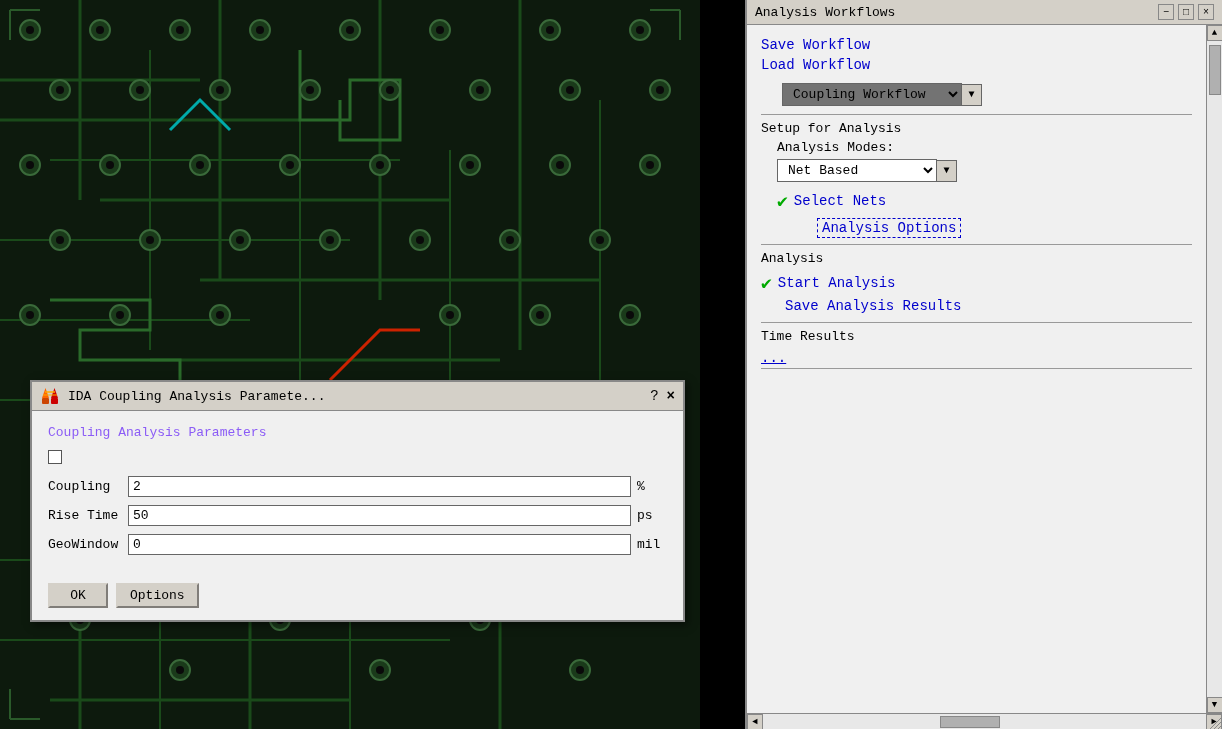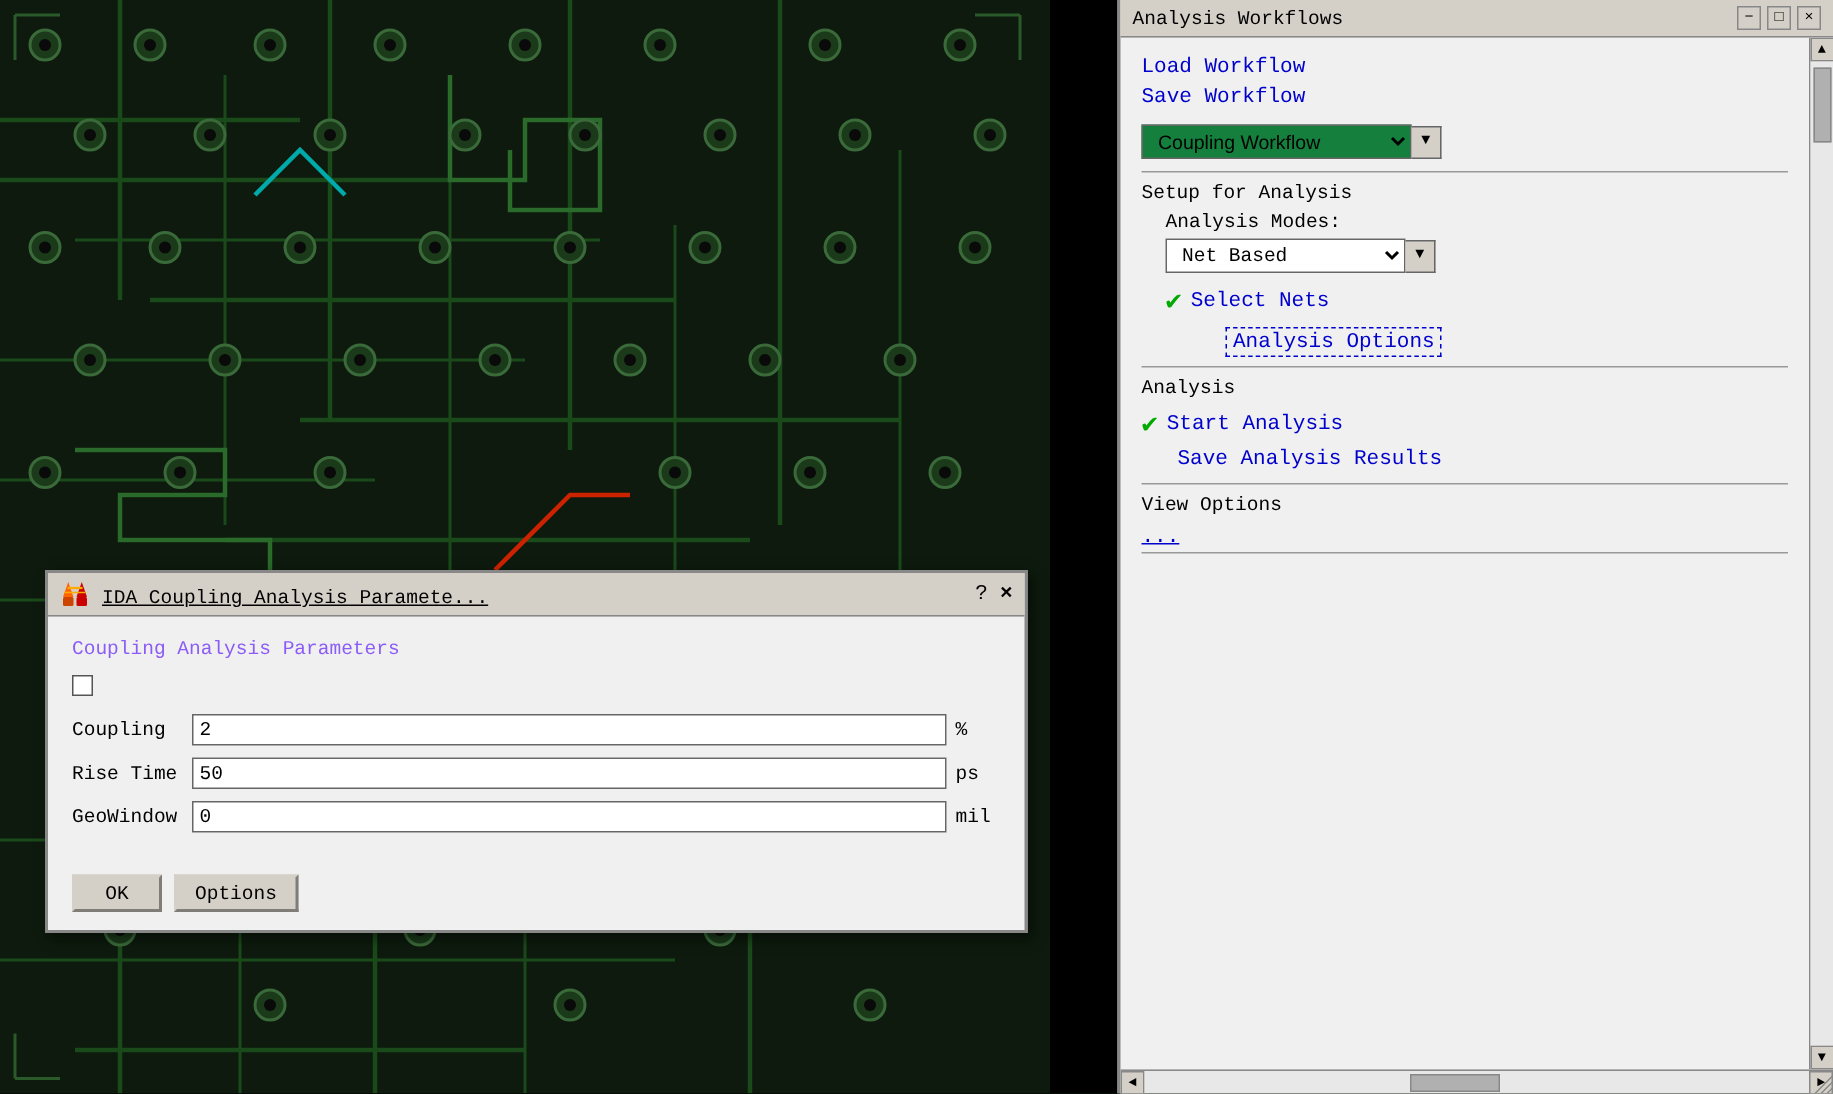--- a/index.html
+++ b/index.html
@@ -83,27 +83,28 @@
     }
 
     .workflow-dropdown {
       display: flex;
       align-items: center;
       gap: 0;
       margin: 4px 0;
     }
 
     .workflow-select {
-      background: #15803d;
+      background: #737373;
       border: 1px solid #666;
       font-size: 13px;
-      font-family: Liberation Sans, sans-serif;
+      font-family: Liberation Mono, monospace;
       padding: 2px 6px;
       cursor: pointer;
       min-width: 180px;
+      margin-left: 21px;
     }
 
     .dropdown-arrow {
       width: 20px;
       height: 22px;
       background: #d4d0c8;
       border: 1px solid #666;
       border-left: none;
       display: flex;
       align-items: center;
@@ -190,23 +191,22 @@
       align-items: center;
       justify-content: space-between;
       background: #d4d0c8;
       padding: 4px 8px;
       border-bottom: 1px solid #888;
       cursor: move;
     }
 
     .dialog-title-left {
       display: flex;
-      align-items: flex-end;
+      align-items: center;
       gap: 8px;
-      text-decoration: underline;
     }
 
     .dialog-icon {
       width: 20px;
       height: 20px;
       display: flex;
       align-items: center;
       justify-content: center;
     }
 
@@ -590,22 +590,22 @@
       <div class="panel-btn">−</div>
       <div class="panel-btn">□</div>
       <div class="panel-btn">×</div>
     </div>
   </div>
 
   <div class="panel-main-area">
 
     <div class="panel-scrollable-content">
 
+      <a class="workflow-link">Save Workflow</a>
       <a class="workflow-link">Load Workflow</a>
-      <a class="workflow-link">Save Workflow</a>
 
       <div class="workflow-dropdown" style="margin: 8px 0;">
         <select class="workflow-select">
           <option>Coupling Workflow</option>
         </select>
         <div class="dropdown-arrow">▼</div>
       </div>
 
       <hr class="divider">
 
@@ -641,21 +641,21 @@
         <span class="check-icon">✔</span>
         <a class="workflow-link" style="margin:0;">Start Analysis</a>
       </div>
 
       <div style="margin-left: 24px;">
         <a class="workflow-link">Save Analysis Results</a>
       </div>
 
       <hr class="divider">
 
-      <div class="section-header">View Options</div>
+      <div class="section-header">Time Results</div>
 
       <div style="height: 30px;">
         <a class="workflow-link" style="color:#0000cc; text-decoration:underline; border-bottom:1px solid #999;">...</a>
       </div>
     </div>
 
     <div class="vscrollbar">
       <div class="vscroll-btn">▲</div>
       <div class="vscroll-track">
         <div class="vscroll-thumb"></div>

